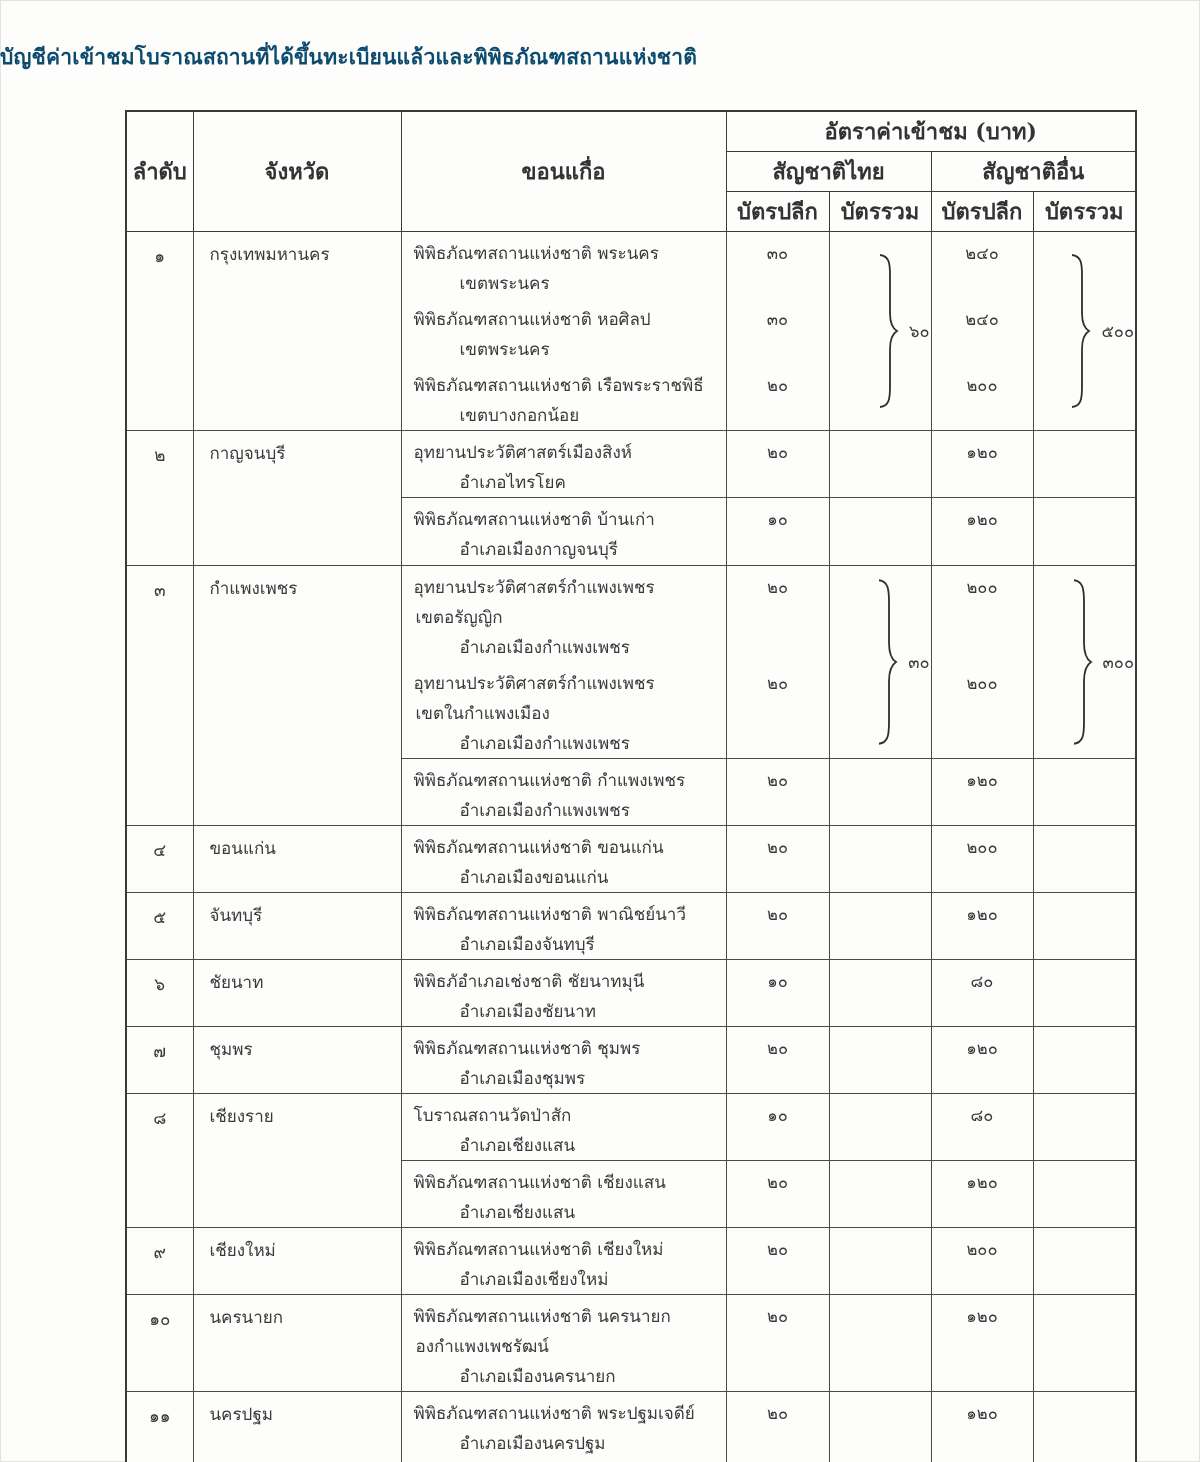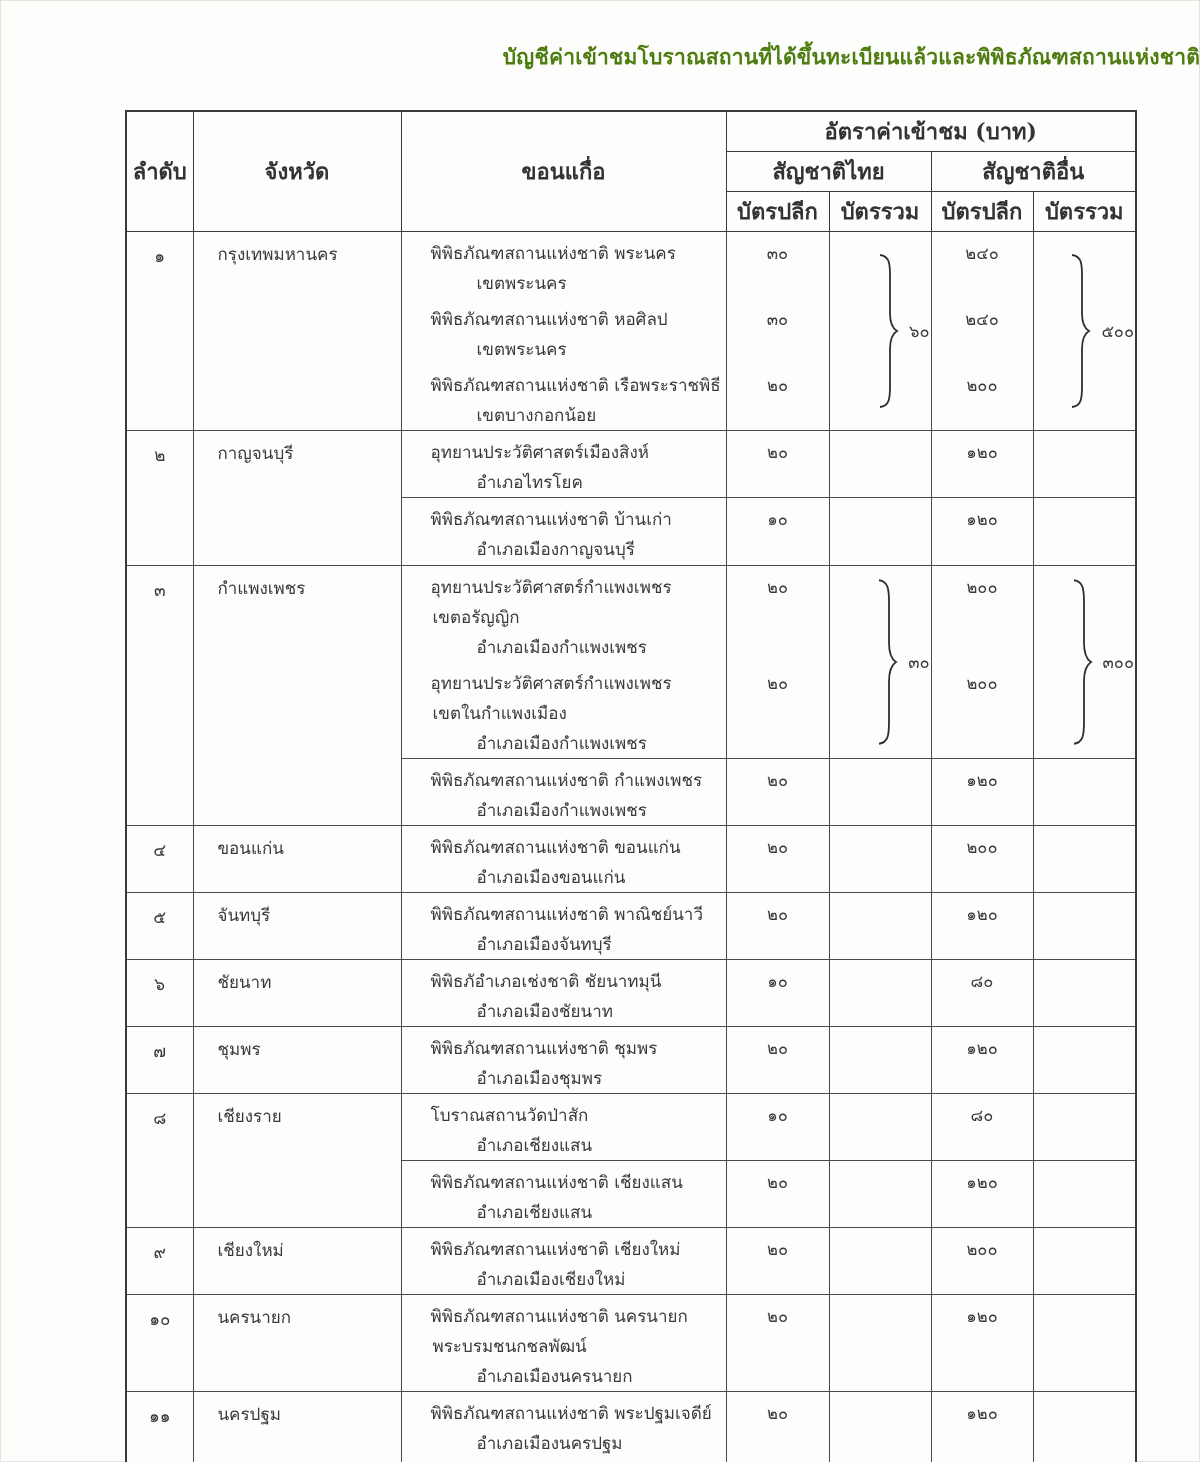--- a/index.html
+++ b/index.html
@@ -11,22 +11,22 @@
     position:relative;
   }
   .page{
     position:absolute;inset:0;
     background:#fdfdfc;
     box-shadow:inset 0 0 0 1px #e3e3e0;
     overflow:hidden;
   }
   .doc-title{
     position:absolute;top:40px;left:0;width:100%;
-    text-align:right;
-    font-size:21px;font-weight:700;color:#4d7c0f;
+    text-align:left;
+    font-size:21px;font-weight:700;color:#0c4a6e;
     letter-spacing:.2px;
   }
   table.fee-table{
     position:absolute;left:125px;top:110px;
     width:1010px;
     border-collapse:collapse;
     table-layout:fixed;
     font-size:17px;color:#3a3a3a;
   }
   table.fee-table{border:2px solid #3a3a3a;}
@@ -40,22 +40,22 @@
     border-left:1px solid #4a4a4a;
     border-right:1px solid #4a4a4a;
     border-top:none;border-bottom:none;
     vertical-align:top;
     background:#fdfdfc;
   }
   tr.group-end > td{border-bottom:1px solid #4a4a4a;}
   td.cell-bend{border-bottom:1px solid #4a4a4a;}
   td.no-cell,td.prov-cell{border-bottom:1px solid #4a4a4a;}
   td.no-cell{text-align:center;padding-top:10px;font-size:17px;}
-  td.prov-cell{padding:8px 6px 0 24px;}
-  td.site{padding:6px 6px 0 29px;}
+  td.prov-cell{padding:8px 6px 0 16px;}
+  td.site{padding:6px 6px 0 12px;}
   .line{line-height:30px;white-space:nowrap;}
   .line.sub{padding-left:2px;}
   .line.sub.indent{padding-left:46px;}
   td.val{text-align:center;padding-top:8px;font-size:16.5px;line-height:28px;}
   td.comb{vertical-align:middle;}
   .bracewrap{
     display:flex;align-items:center;justify-content:flex-end;
     gap:10px;padding-left:8px;
   }
   .bracewrap .combval{font-size:16.5px;}
@@ -301,21 +301,21 @@
         <td class="val"></td>
         <td class="val">๒๐๐</td>
         <td class="val"></td>
       </tr>
 
       <tr class="group-end" style="height:94px">
         <td class="no-cell">๑๐</td>
         <td class="prov-cell">นครนายก</td>
         <td class="site">
           <div class="line name">พิพิธภัณฑสถานแห่งชาติ นครนายก</div>
-          <div class="line sub">พระบรมชนกชลพัฒน์</div>
+          <div class="line sub">องกำแพงเพชรัฒน์</div>
           <div class="line sub indent">อำเภอเมืองนครนายก</div>
         </td>
         <td class="val">๒๐</td>
         <td class="val"></td>
         <td class="val">๑๒๐</td>
         <td class="val"></td>
       </tr>
 
       <tr class="group-end" style="height:133px">
         <td class="no-cell">๑๑</td>

